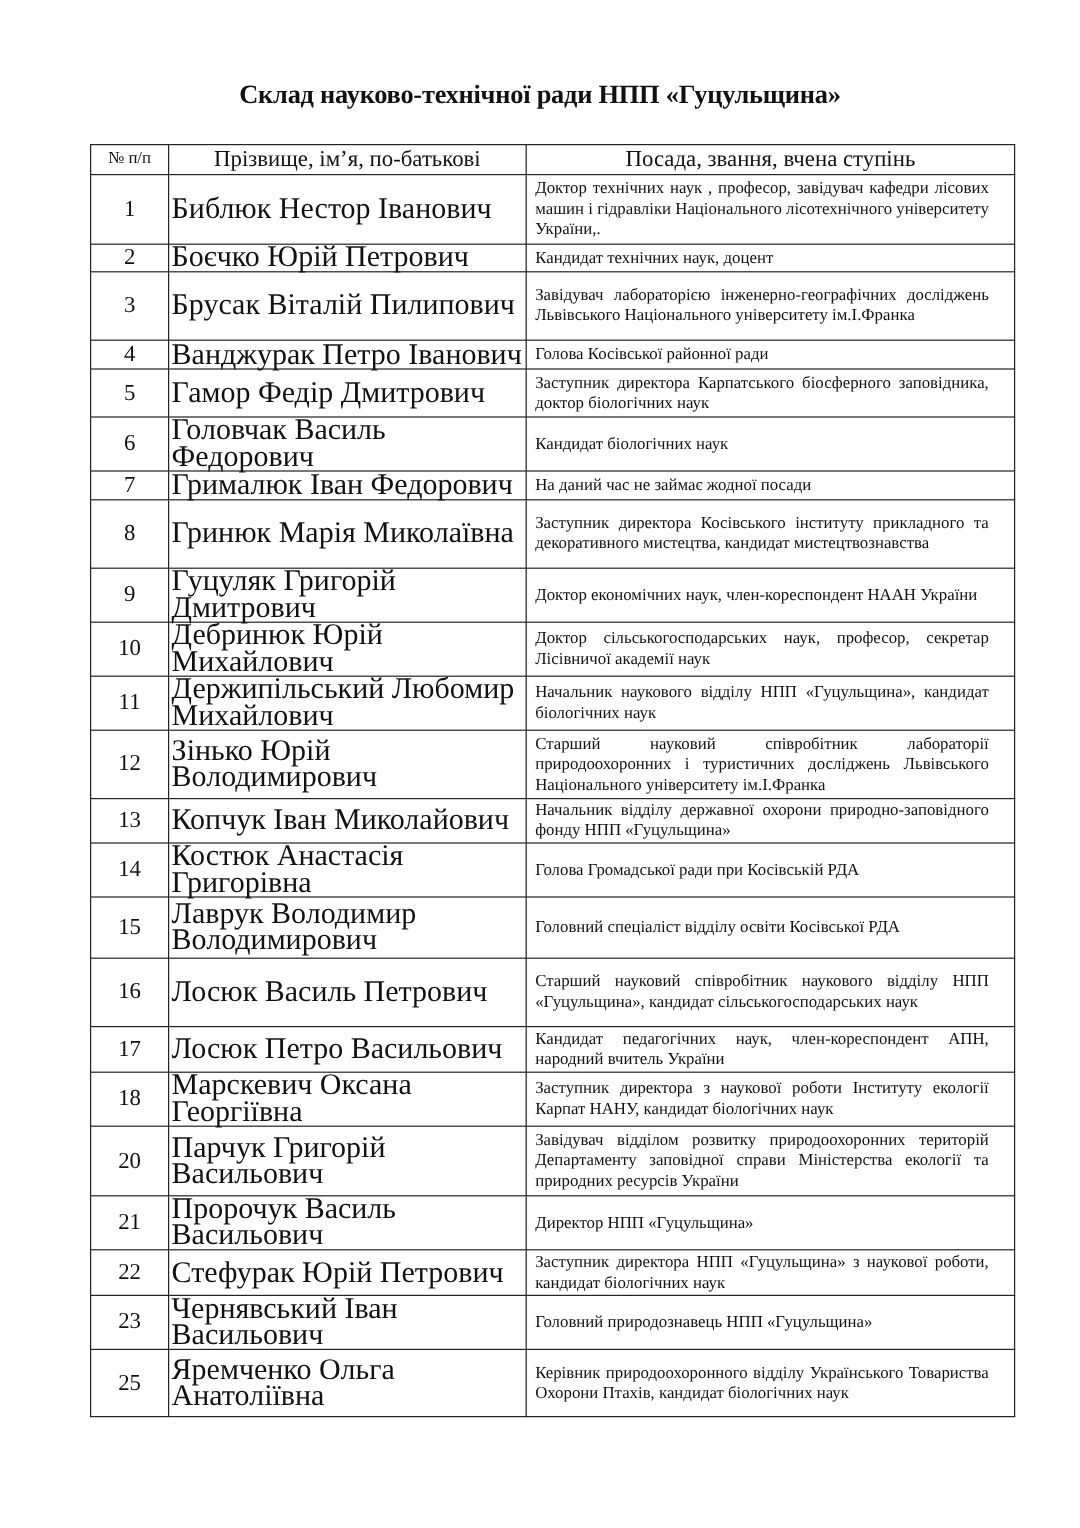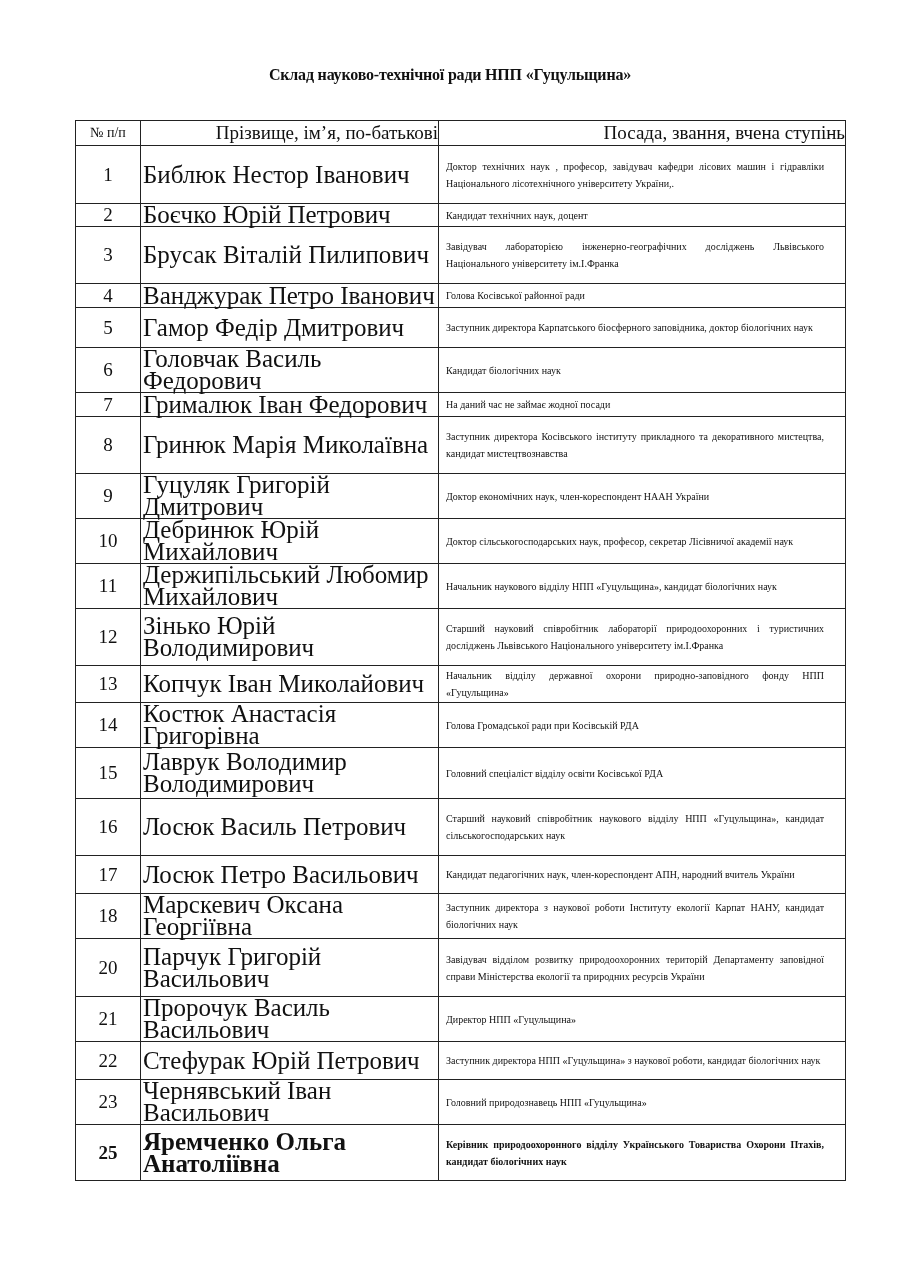--- a/index.html
+++ b/index.html
@@ -1,31 +1,31 @@
 <!DOCTYPE html>
 <html><head>
 <meta charset="utf-8">
 <style>
   html, body { margin: 0; padding: 0; background: #ffffff; }
   body { width: 900px; height: 1273px; position: relative; overflow: hidden;
          font-family: "Liberation Serif", "DejaVu Serif", serif; color: #111; }
   .title { position: absolute; top: 66px; left: 0; width: 900px; text-align: center;
-           font-size: 16px; font-weight: bold; letter-spacing: -0.2px; }
+           font-size: 22px; font-weight: bold; letter-spacing: -0.2px; }
   table { position: absolute; top: 120px; left: 75px; width: 770px;
           border-collapse: collapse; table-layout: fixed; }
   col.c-num { width: 65px; }
   col.c-name { width: 298px; }
   col.c-pos { width: 407px; }
   th, td { border: 1px solid #222; padding: 0; vertical-align: middle; }
   th { font-weight: normal; height: 24px; }
   th.h-num { font-size: 14px; text-align: center; }
-  th.h-name, th.h-pos { font-size: 19px; text-align: right; }
+  th.h-name, th.h-pos { font-size: 19px; text-align: center; }
   td.num { text-align: center; font-size: 19px; }
   td.name { font-size: 25px; padding-left: 2px; line-height: 22px; }
-  td.pos { font-size: 10px; line-height: 17px; padding: 1px 21px 1px 7px;
+  td.pos { font-size: 14px; line-height: 17px; padding: 1px 21px 1px 7px;
            text-align: justify; text-align-last: left; }
 </style>
 </head>
 <body>
 
 <div class="title">Склад науково-технічної ради НПП «Гуцульщина»</div>
 
 <table>
   <colgroup>
     <col class="c-num">
@@ -143,19 +143,19 @@
       <tr style="height: 38px;">
         <td class="num">22</td>
         <td class="name">Стефурак Юрій Петрович</td>
         <td class="pos">Заступник директора НПП «Гуцульщина» з наукової роботи, кандидат біологічних наук</td>
       </tr>
       <tr style="height: 24px;">
         <td class="num">23</td>
         <td class="name">Чернявський Іван Васильович</td>
         <td class="pos">Головний природознавець НПП «Гуцульщина»</td>
       </tr>
-      <tr style="height: 56px; font-weight: bold;">
+      <tr style="height: 56px;">
         <td class="num">25</td>
         <td class="name">Яремченко Ольга Анатоліївна</td>
         <td class="pos">Керівник природоохоронного відділу Українського Товариства Охорони Птахів, кандидат біологічних наук</td>
       </tr>
     </tbody>
 </table>
 
 </body></html>

